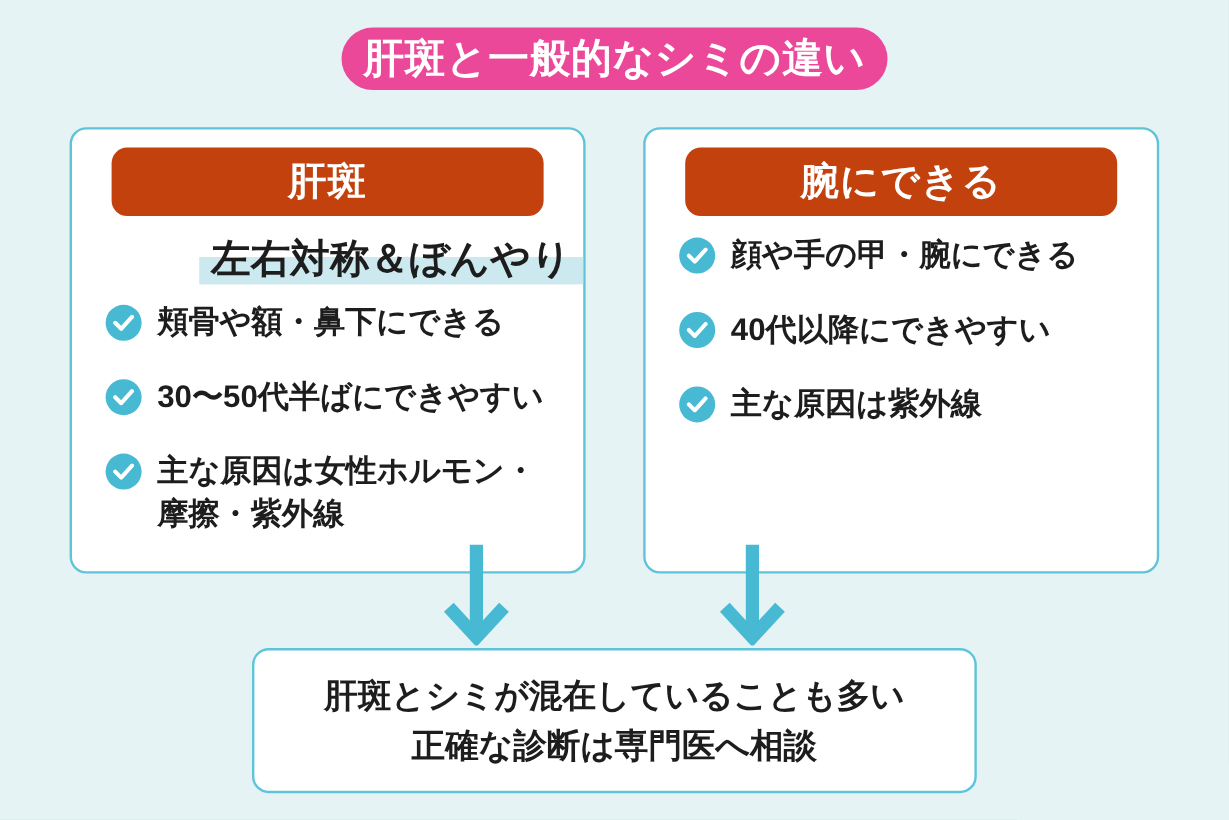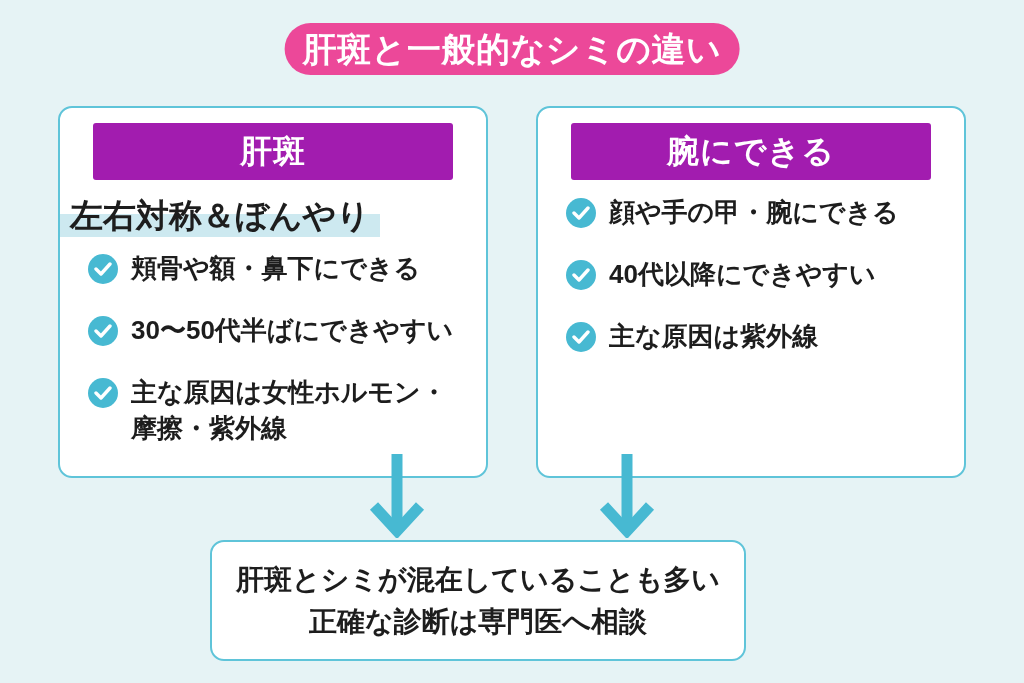--- a/index.html
+++ b/index.html
@@ -31,30 +31,30 @@
     width:430px; height:372px;
     background:#ffffff;
     border:2px solid #5fc4d9;
     border-radius:14px;
   }
   .card.left  { left:58px; }
   .card.right { left:536px; }
   .card-header {
     margin:15px 33px 0;
     height:57px;
-    background:#a21caf;
-    border-radius:3px;
+    background:#c2410c;
+    border-radius:13px;
     display:flex; align-items:center; justify-content:center;
     color:#ffffff;
     font-size:32px; font-weight:bold;
     letter-spacing:1px;
   }
   .card-subtitle {
     margin-top:15px;
-    text-align:left;
+    text-align:right;
     font-size:33px; font-weight:bold;
     line-height:1.25;
   }
   .card-subtitle .hl {
     background:linear-gradient(to bottom, transparent 42%, #cde9f0 42%);
     padding:0 10px 3px;
   }
   .bullets {
     margin:15px 20px 0 28px;
     display:flex; flex-direction:column; gap:27px;
@@ -77,21 +77,21 @@
   .down-arrow {
     position:absolute; top:452px;
     width:56px; height:86px;
     z-index:3;
   }
   .down-arrow.left  { left:369px; }
   .down-arrow.right { left:599px; }
   
   .conclusion {
     position:absolute; left:210px; top:540px;
-    width:536px; height:121px;
+    width:604px; height:121px;
     background:#ffffff;
     border:2px solid #5fc4d9;
     border-radius:14px;
     display:flex; flex-direction:column;
     align-items:center; justify-content:center;
     gap:8px;
     font-size:28px; font-weight:bold;
     line-height:1.2;
     z-index:2;
   }

